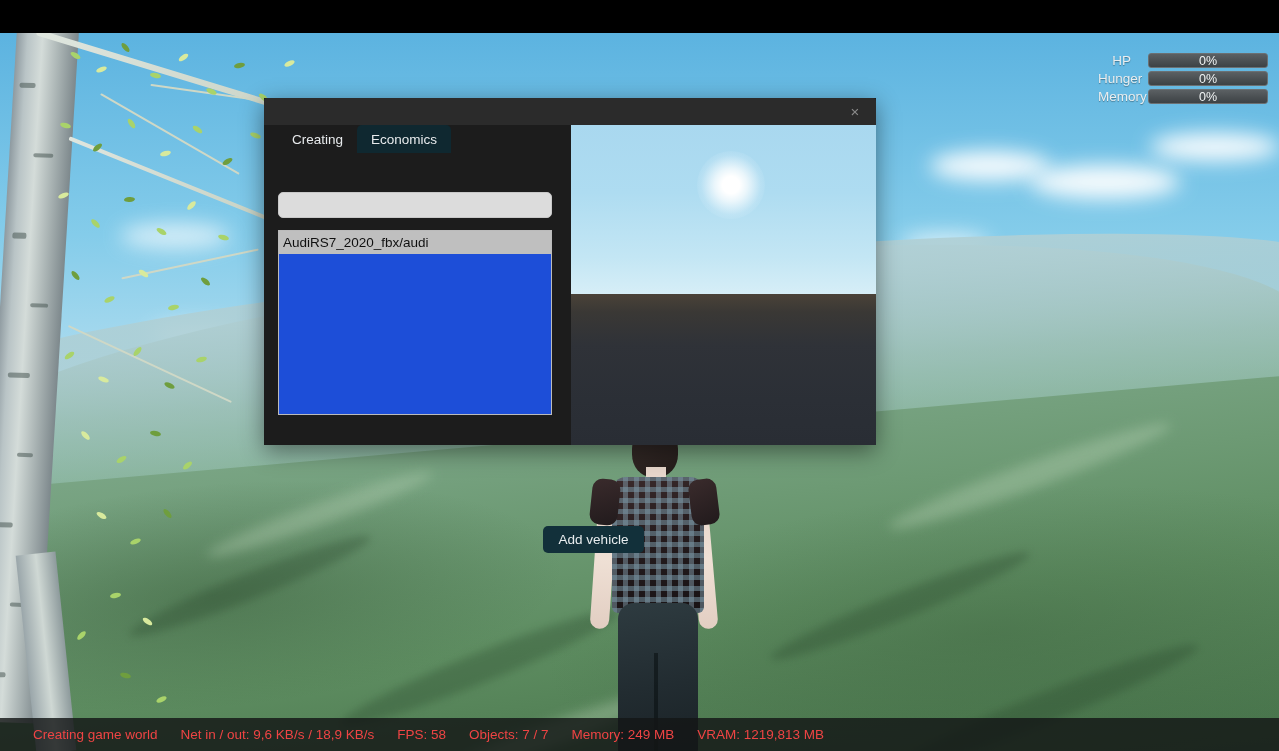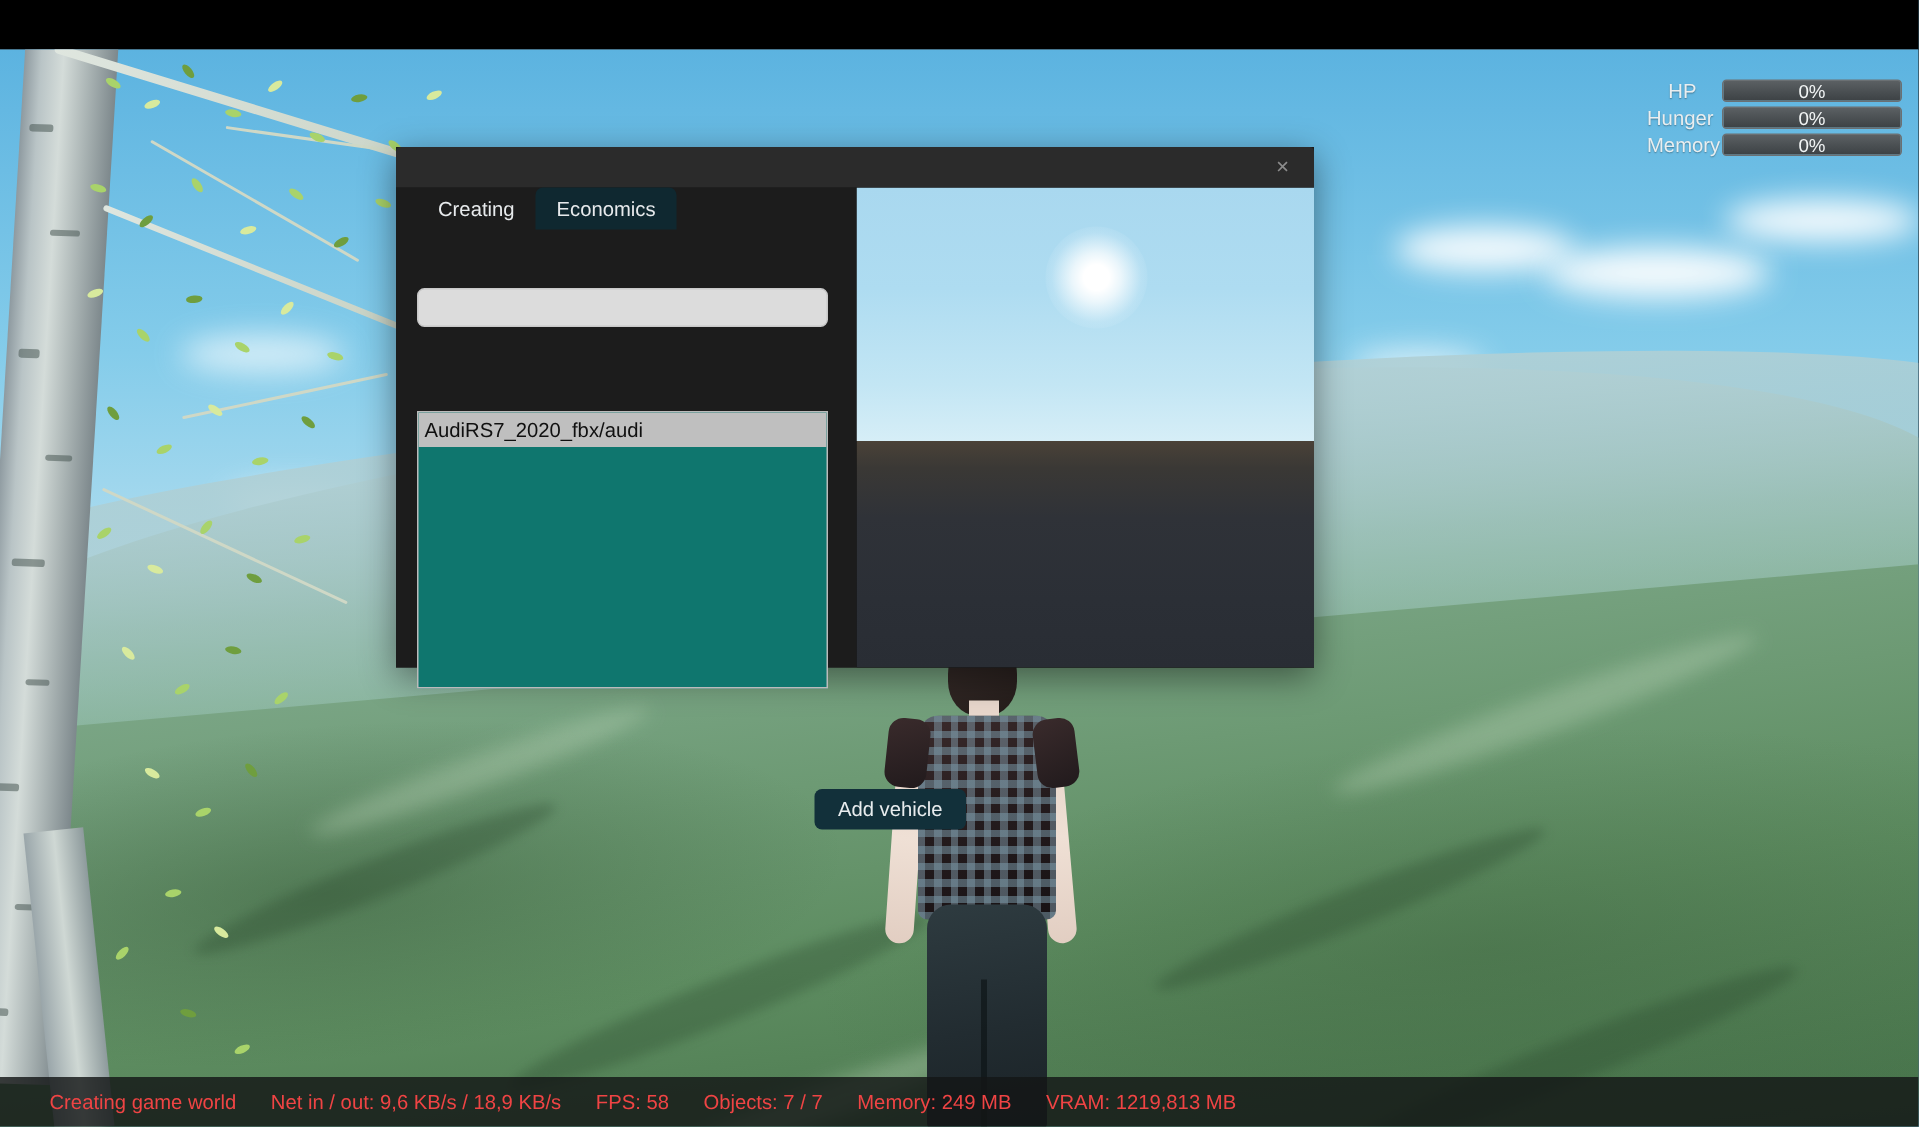--- a/index.html
+++ b/index.html
@@ -208,21 +208,21 @@
   #search-input {
     position:absolute; left:14px; top:67px; width:274px; height:26px;
     background:#dcdcdc; border:1px solid #c8c8c8; border-radius:5px;
     font-family:"Liberation Sans", sans-serif; font-size:13px; color:#111;
     padding:0 7px; outline:none;
   }
 
   
   #vehicle-list {
     position:absolute; left:14px; top:105px; width:274px; height:185px;
-    background:#0f766e; border:1px solid #bbbbbb; overflow:auto;margin-top:44px;
+    background:#1d4ed8; border:1px solid #bbbbbb; overflow:auto;
   }
   .list-item {
     height:23px; display:flex; align-items:center;
     padding:0 4px; font-size:13.5px; color:#101010;
   }
   .list-item.selected { background:#bfbfbf; }
 
   
   #add-vehicle-button {
     position:absolute; left:279px; top:401px; width:101px; height:27px;

